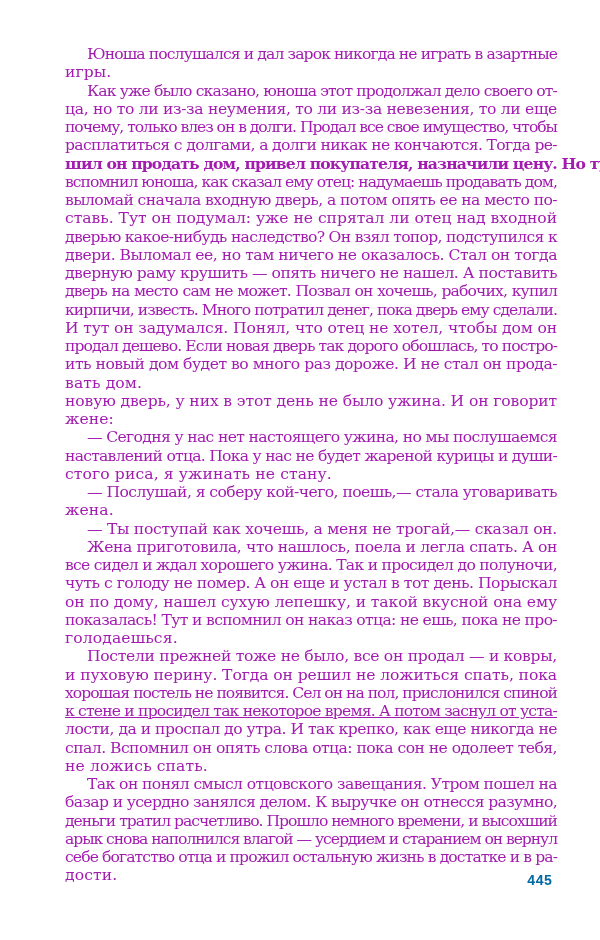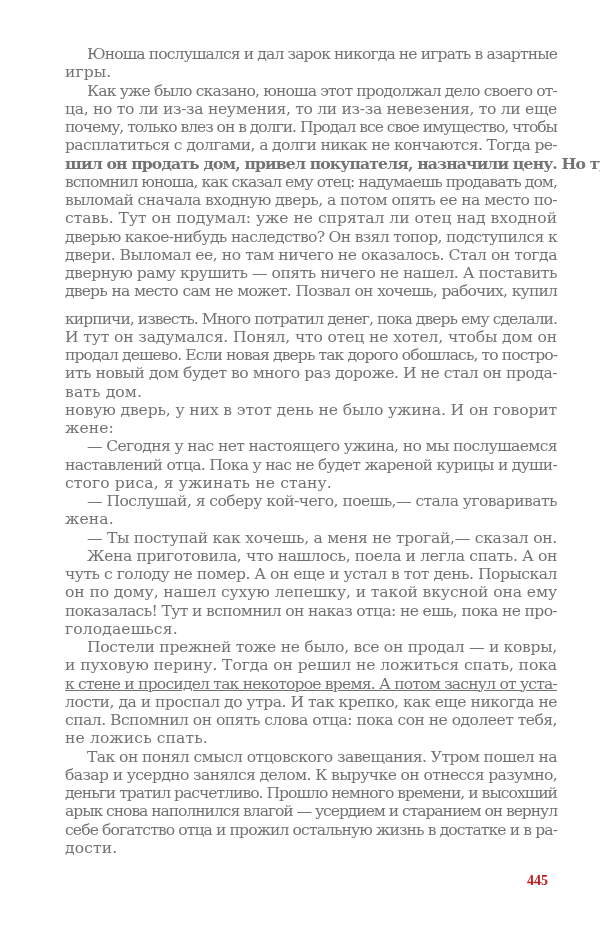--- a/index.html
+++ b/index.html
@@ -5,81 +5,83 @@
     html, body { margin: 0; padding: 0; background: #ffffff; }
     body { width: 600px; height: 940px; position: relative; overflow: hidden; }
     .page {
       position: absolute;
       left: 65px;
       top: 45px;
       width: 492px;
       font-family: "DejaVu Serif", "Liberation Serif", serif;
       font-size: 15.6px;
       line-height: 18.25px;
-      color: #737373;
+      color: #a21caf;
       letter-spacing: 0.1px;
     }
     .line {
       display: block;
       white-space: nowrap;
       text-align: justify;
       text-align-last: justify;
       height: 18.25px;
       overflow: visible;
     }
     .line.last { text-align-last: left; }
     .line.indent { padding-left: 22px; }
     .page-number {
       position: absolute;
       left: 527px;
       top: 873px;
-      font-family: Liberation Serif, serif;
+      font-family: Liberation Mono, monospace;
       font-size: 14px;
       font-weight: bold;
-      color: #b91c1c;
+      color: #0369a1;
     }
   </style>
 </head>
 <body>
 
 <div class="page" id="page-body">
     <span class="line indent" style="letter-spacing: -0.892599px;">Юноша послушался и дал зарок никогда не играть в азартные</span>
     <span class="line last">игры.</span>
     <span class="line indent" style="letter-spacing: -0.857166px;">Как уже было сказано, юноша этот продолжал дело своего от-</span>
     <span class="line" style="letter-spacing: -0.329047px;">ца, но то ли из-за неумения, то ли из-за невезения, то ли еще</span>
     <span class="line" style="letter-spacing: -1.04331px;">почему, только влез он в долги. Продал все свое имущество, чтобы</span>
     <span class="line" style="letter-spacing: -0.650256px;">расплатиться с долгами, а долги никак не кончаются. Тогда ре-</span>
     <span class="line" style="letter-spacing: -0.832121px; font-weight: bold;">шил он продать дом, привел покупателя, назначили цену. Но тут</span>
     <span class="line" style="letter-spacing: -0.971465px;">вспомнил юноша, как сказал ему отец: надумаешь продавать дом,</span>
     <span class="line" style="letter-spacing: -0.585417px;">выломай сначала входную дверь, а потом опять ее на место по-</span>
     <span class="line" style="letter-spacing: -0.0408991px;">ставь. Тут он подумал: уже не спрятал ли отец над входной</span>
     <span class="line" style="letter-spacing: -0.689844px;">дверью какое-нибудь наследство? Он взял топор, подступился к</span>
     <span class="line" style="letter-spacing: -0.468229px;">двери. Выломал ее, но там ничего не оказалось. Стал он тогда</span>
     <span class="line" style="letter-spacing: -0.482511px;">дверную раму крушить — опять ничего не нашел. А поставить</span>
     <span class="line" style="letter-spacing: -0.863458px;">дверь на место сам не может. Позвал он хочешь, рабочих, купил</span>
-    <span class="line" style="letter-spacing: -0.966716px; margin-top: 9px;">кирпичи, известь. Много потратил денег, пока дверь ему сделали.</span>
+    <span class="line" style="letter-spacing: -0.966716px;">кирпичи, известь. Много потратил денег, пока дверь ему сделали.</span>
     <span class="line" style="letter-spacing: -0.155119px;">И тут он задумался. Понял, что отец не хотел, чтобы дом он</span>
     <span class="line" style="letter-spacing: -0.928274px;">продал дешево. Если новая дверь так дорого обошлась, то постро-</span>
     <span class="line" style="letter-spacing: -0.488542px;">ить новый дом будет во много раз дороже. И не стал он прода-</span>
     <span class="line last">вать дом.</span>
     <span class="line" style="letter-spacing: -0.135183px;">новую дверь, у них в этот день не было ужина. И он говорит</span>
     <span class="line last">жене:</span>
     <span class="line indent" style="letter-spacing: -0.661364px;">— Сегодня у нас нет настоящего ужина, но мы послушаемся</span>
     <span class="line" style="letter-spacing: -0.744531px;">наставлений отца. Пока у нас не будет жареной курицы и души-</span>
     <span class="line last">стого риса, я ужинать не стану.</span>
     <span class="line indent" style="letter-spacing: -0.564621px;">— Послушай, я соберу кой-чего, поешь,— стала уговаривать</span>
     <span class="line last">жена.</span>
     <span class="line indent" style="letter-spacing: -0.290341px;">— Ты поступай как хочешь, а меня не трогай,— сказал он.</span>
     <span class="line indent" style="letter-spacing: -0.39135px;">Жена приготовила, что нашлось, поела и легла спать. А он</span>
+    <span class="line" style="letter-spacing: -0.73125px;">все сидел и ждал хорошего ужина. Так и просидел до полуночи,</span>
     <span class="line" style="letter-spacing: -0.50707px;">чуть с голоду не помер. А он еще и устал в тот день. Порыскал</span>
     <span class="line" style="letter-spacing: -0.113449px;">он по дому, нашел сухую лепешку, и такой вкусной она ему</span>
     <span class="line" style="letter-spacing: -0.65252px;">показалась! Тут и вспомнил он наказ отца: не ешь, пока не про-</span>
     <span class="line last">голодаешься.</span>
     <span class="line indent" style="letter-spacing: -0.31522px;">Постели прежней тоже не было, все он продал — и ковры,</span>
     <span class="line" style="letter-spacing: -0.109263px;">и пуховую перину. Тогда он решил не ложиться спать, пока</span>
+    <span class="line" style="letter-spacing: -1.00106px;">хорошая постель не появится. Сел он на пол, прислонился спиной</span>
     <span class="line" style="letter-spacing: -0.814683px; text-decoration: underline;">к стене и просидел так некоторое время. А потом заснул от уста-</span>
     <span class="line" style="letter-spacing: -0.507582px;">лости, да и проспал до утра. И так крепко, как еще никогда не</span>
     <span class="line" style="letter-spacing: -0.54498px;">спал. Вспомнил он опять слова отца: пока сон не одолеет тебя,</span>
     <span class="line last">не ложись спать.</span>
     <span class="line indent" style="letter-spacing: -0.582386px;">Так он понял смысл отцовского завещания. Утром пошел на</span>
     <span class="line" style="letter-spacing: -0.632552px;">базар и усердно занялся делом. К выручке он отнесся разумно,</span>
     <span class="line" style="letter-spacing: -1.00234px;">деньги тратил расчетливо. Прошло немного времени, и высохший</span>
     <span class="line" style="letter-spacing: -1.06573px;">арык снова наполнился влагой — усердием и старанием он вернул</span>
     <span class="line" style="letter-spacing: -0.906448px;">себе богатство отца и прожил остальную жизнь в достатке и в ра-</span>
     <span class="line last">дости.</span>

